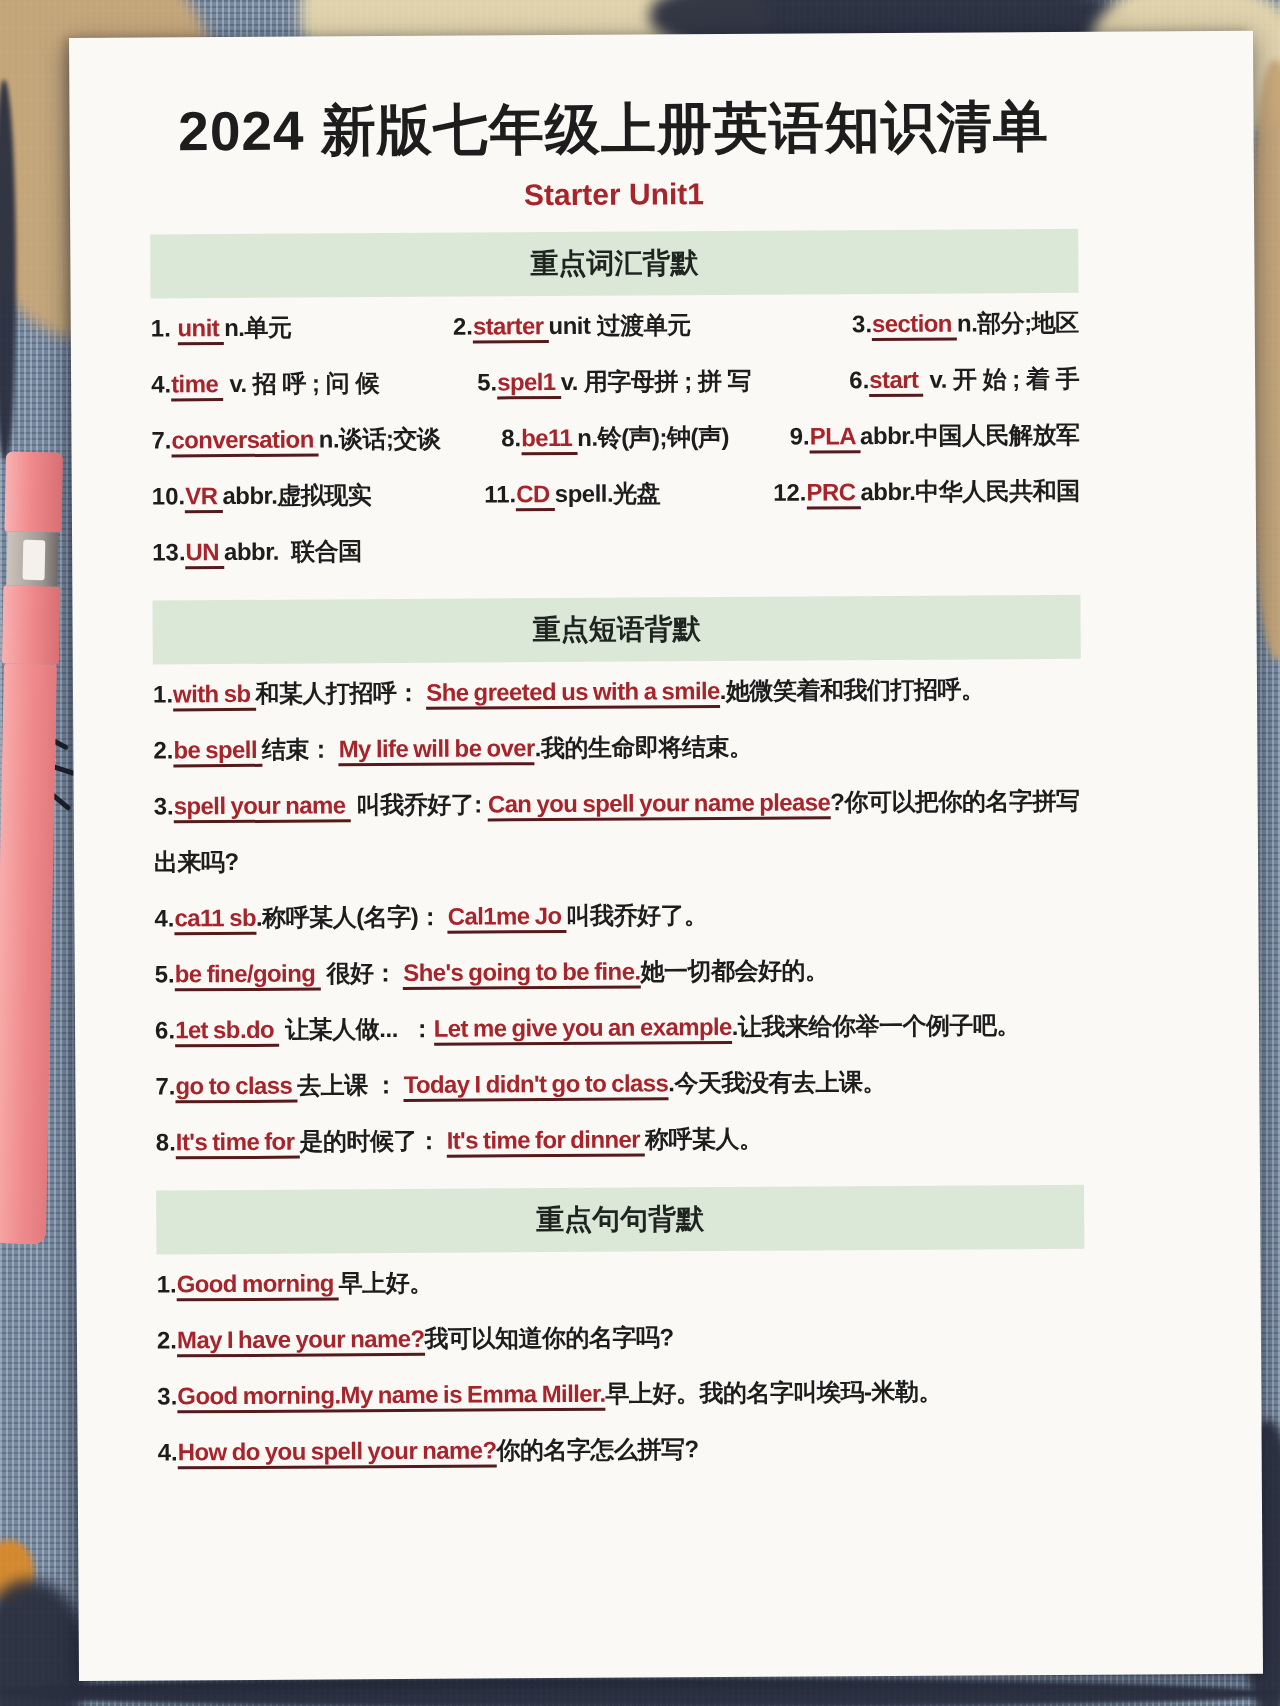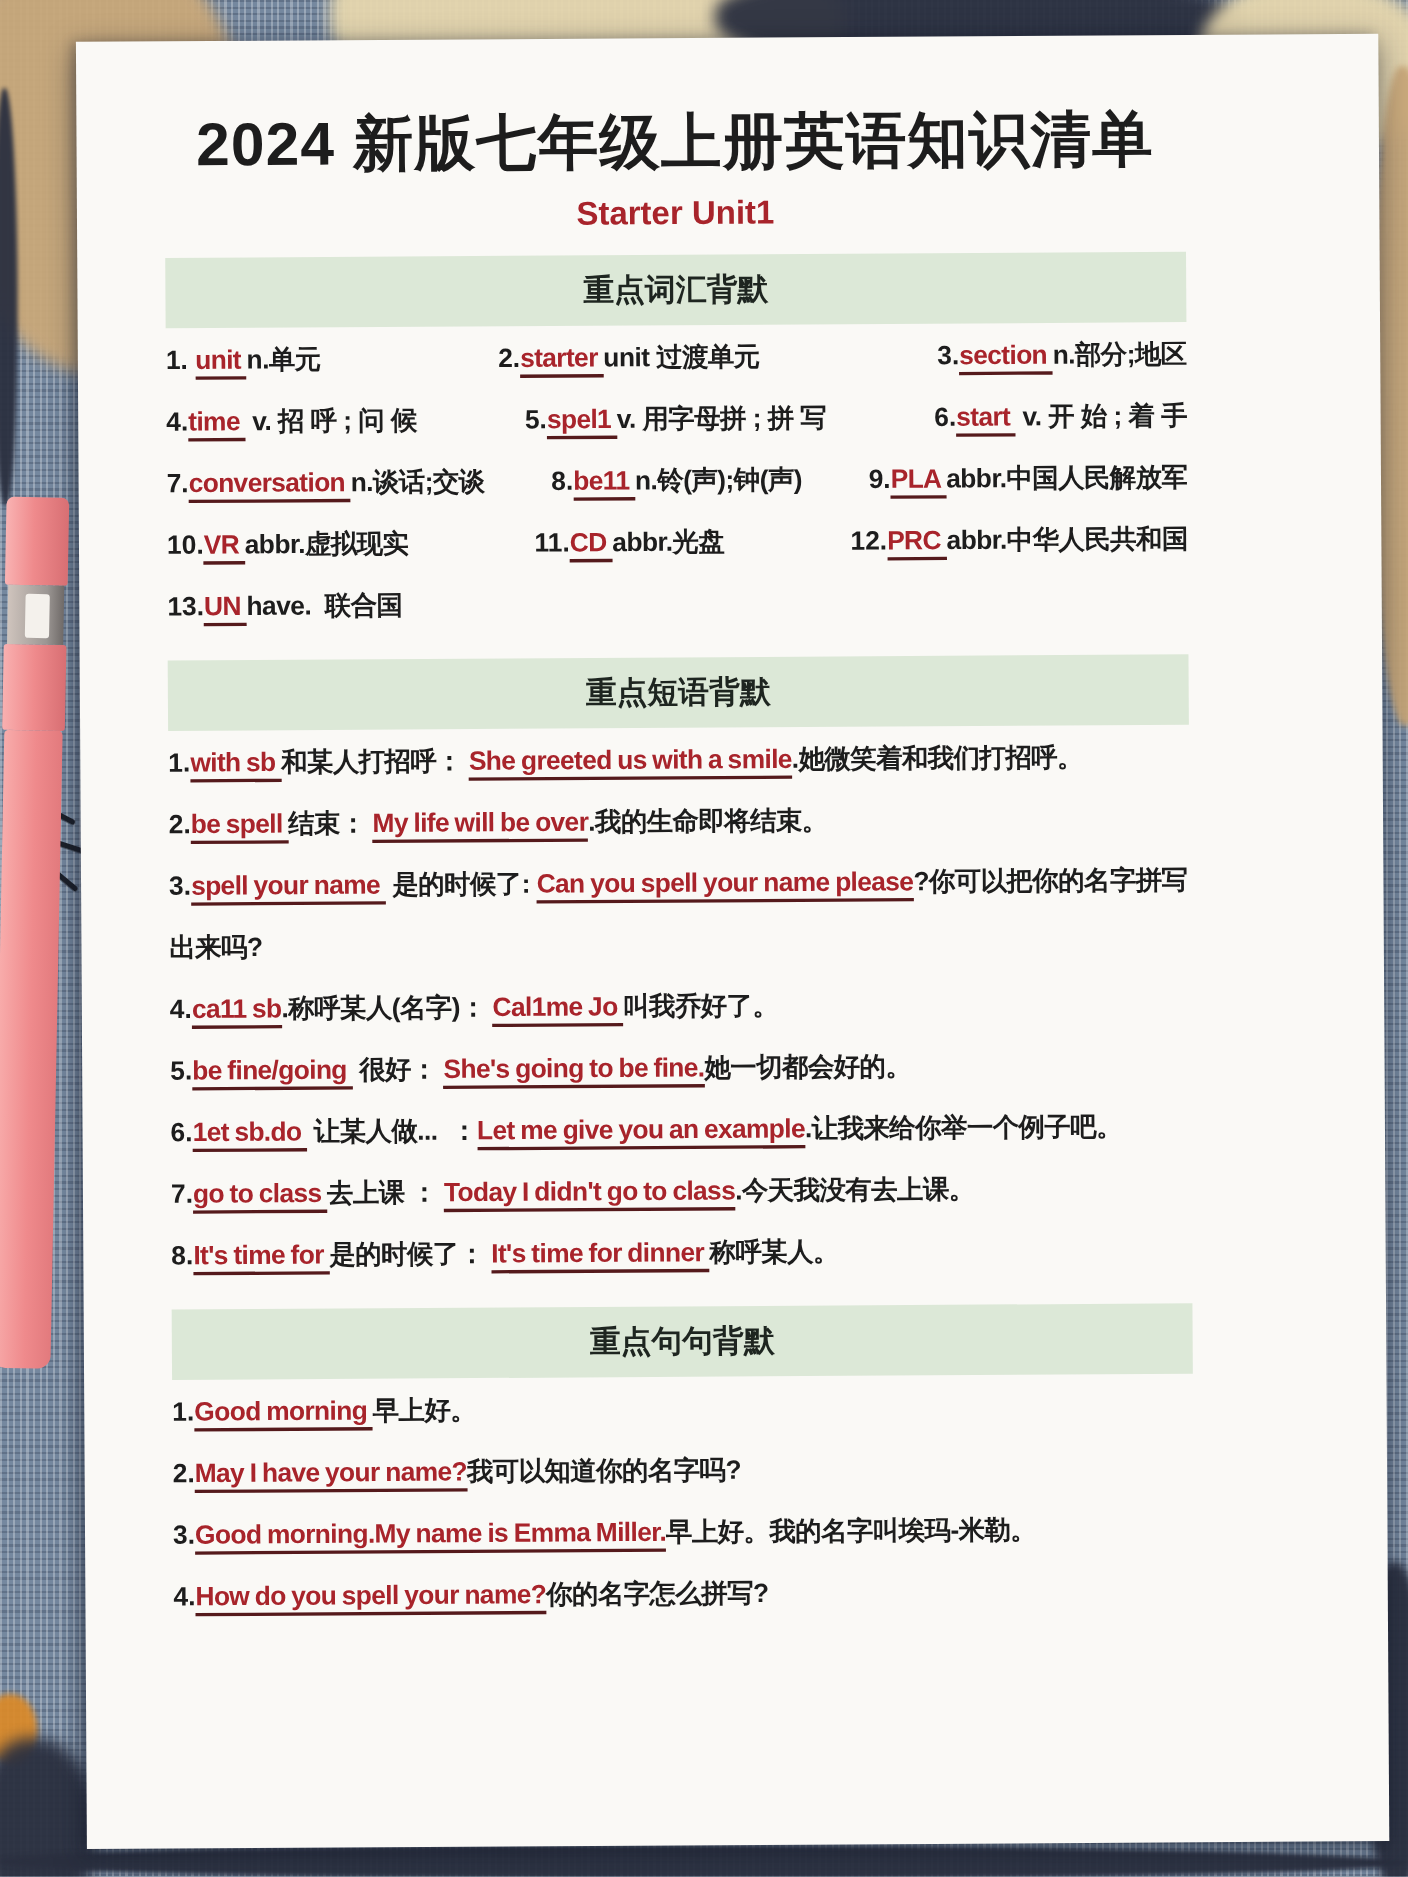--- a/index.html
+++ b/index.html
@@ -118,37 +118,37 @@
           <span class="cell"><span class="seg-num">5.</span><span class="seg-en">spel1 </span><span class="seg-zh">v. 用字母拼 ; 拼 写</span></span>
           <span class="cell"><span class="seg-num">6.</span><span class="seg-en">start </span><span class="seg-zh"> v. 开 始 ; 着 手</span></span>
         </div>
         <div class="srow">
           <span class="cell"><span class="seg-num">7.</span><span class="seg-en">conversation </span><span class="seg-zh">n.谈话;交谈</span></span>
           <span class="cell"><span class="seg-num">8.</span><span class="seg-en">be11 </span><span class="seg-zh">n.铃(声);钟(声)</span></span>
           <span class="cell"><span class="seg-num">9.</span><span class="seg-en">PLA </span><span class="seg-zh">abbr.中国人民解放军</span></span>
         </div>
         <div class="srow">
           <span class="cell"><span class="seg-num">10.</span><span class="seg-en">VR </span><span class="seg-zh">abbr.虚拟现实</span></span>
-          <span class="cell"><span class="seg-num">11.</span><span class="seg-en">CD </span><span class="seg-zh">abbr.光盘</span></span>
+          <span class="cell"><span class="seg-num">11.</span><span class="seg-en">CD </span><span class="seg-zh">spell.光盘</span></span>
           <span class="cell"><span class="seg-num">12.</span><span class="seg-en">PRC </span><span class="seg-zh">abbr.中华人民共和国</span></span>
         </div>
         <div class="srow">
-          <span class="cell"><span class="seg-num">13.</span><span class="seg-en">UN </span><span class="seg-zh">have.  联合国</span></span>
+          <span class="cell"><span class="seg-num">13.</span><span class="seg-en">UN </span><span class="seg-zh">abbr.  联合国</span></span>
         </div>
       </div>
       <div class="section-header">重点短语背默</div>
       <div class="section-body">
         <div class="srow">
           <span class="cell"><span class="seg-num">1.</span><span class="seg-en">with sb </span><span class="seg-zh">和某人打招呼： </span><span class="seg-en">She greeted us with a smile</span><span class="seg-zh">.她微笑着和我们打招呼。</span></span>
         </div>
         <div class="srow">
           <span class="cell"><span class="seg-num">2.</span><span class="seg-en">be spell </span><span class="seg-zh">结束： </span><span class="seg-en">My life will be over</span><span class="seg-zh">.我的生命即将结束。</span></span>
         </div>
         <div class="srow">
-          <span class="cell"><span class="seg-num">3.</span><span class="seg-en">spell your name </span><span class="seg-zh"> 是的时候了: </span><span class="seg-en">Can you spell your name please</span><span class="seg-zh">?你可以把你的名字拼写出来吗?</span></span>
+          <span class="cell"><span class="seg-num">3.</span><span class="seg-en">spell your name </span><span class="seg-zh"> 叫我乔好了: </span><span class="seg-en">Can you spell your name please</span><span class="seg-zh">?你可以把你的名字拼写出来吗?</span></span>
         </div>
         <div class="srow">
           <span class="cell"><span class="seg-num">4.</span><span class="seg-en">ca11 sb</span><span class="seg-zh">.称呼某人(名字)： </span><span class="seg-en">Cal1me Jo </span><span class="seg-zh">叫我乔好了。</span></span>
         </div>
         <div class="srow">
           <span class="cell"><span class="seg-num">5.</span><span class="seg-en">be fine/going </span><span class="seg-zh"> 很好： </span><span class="seg-en">She's going to be fine.</span><span class="seg-zh">她一切都会好的。</span></span>
         </div>
         <div class="srow">
           <span class="cell"><span class="seg-num">6.</span><span class="seg-en">1et sb.do </span><span class="seg-zh"> 让某人做...  ：</span><span class="seg-en">Let me give you an example</span><span class="seg-zh">.让我来给你举一个例子吧。</span></span>
         </div>

